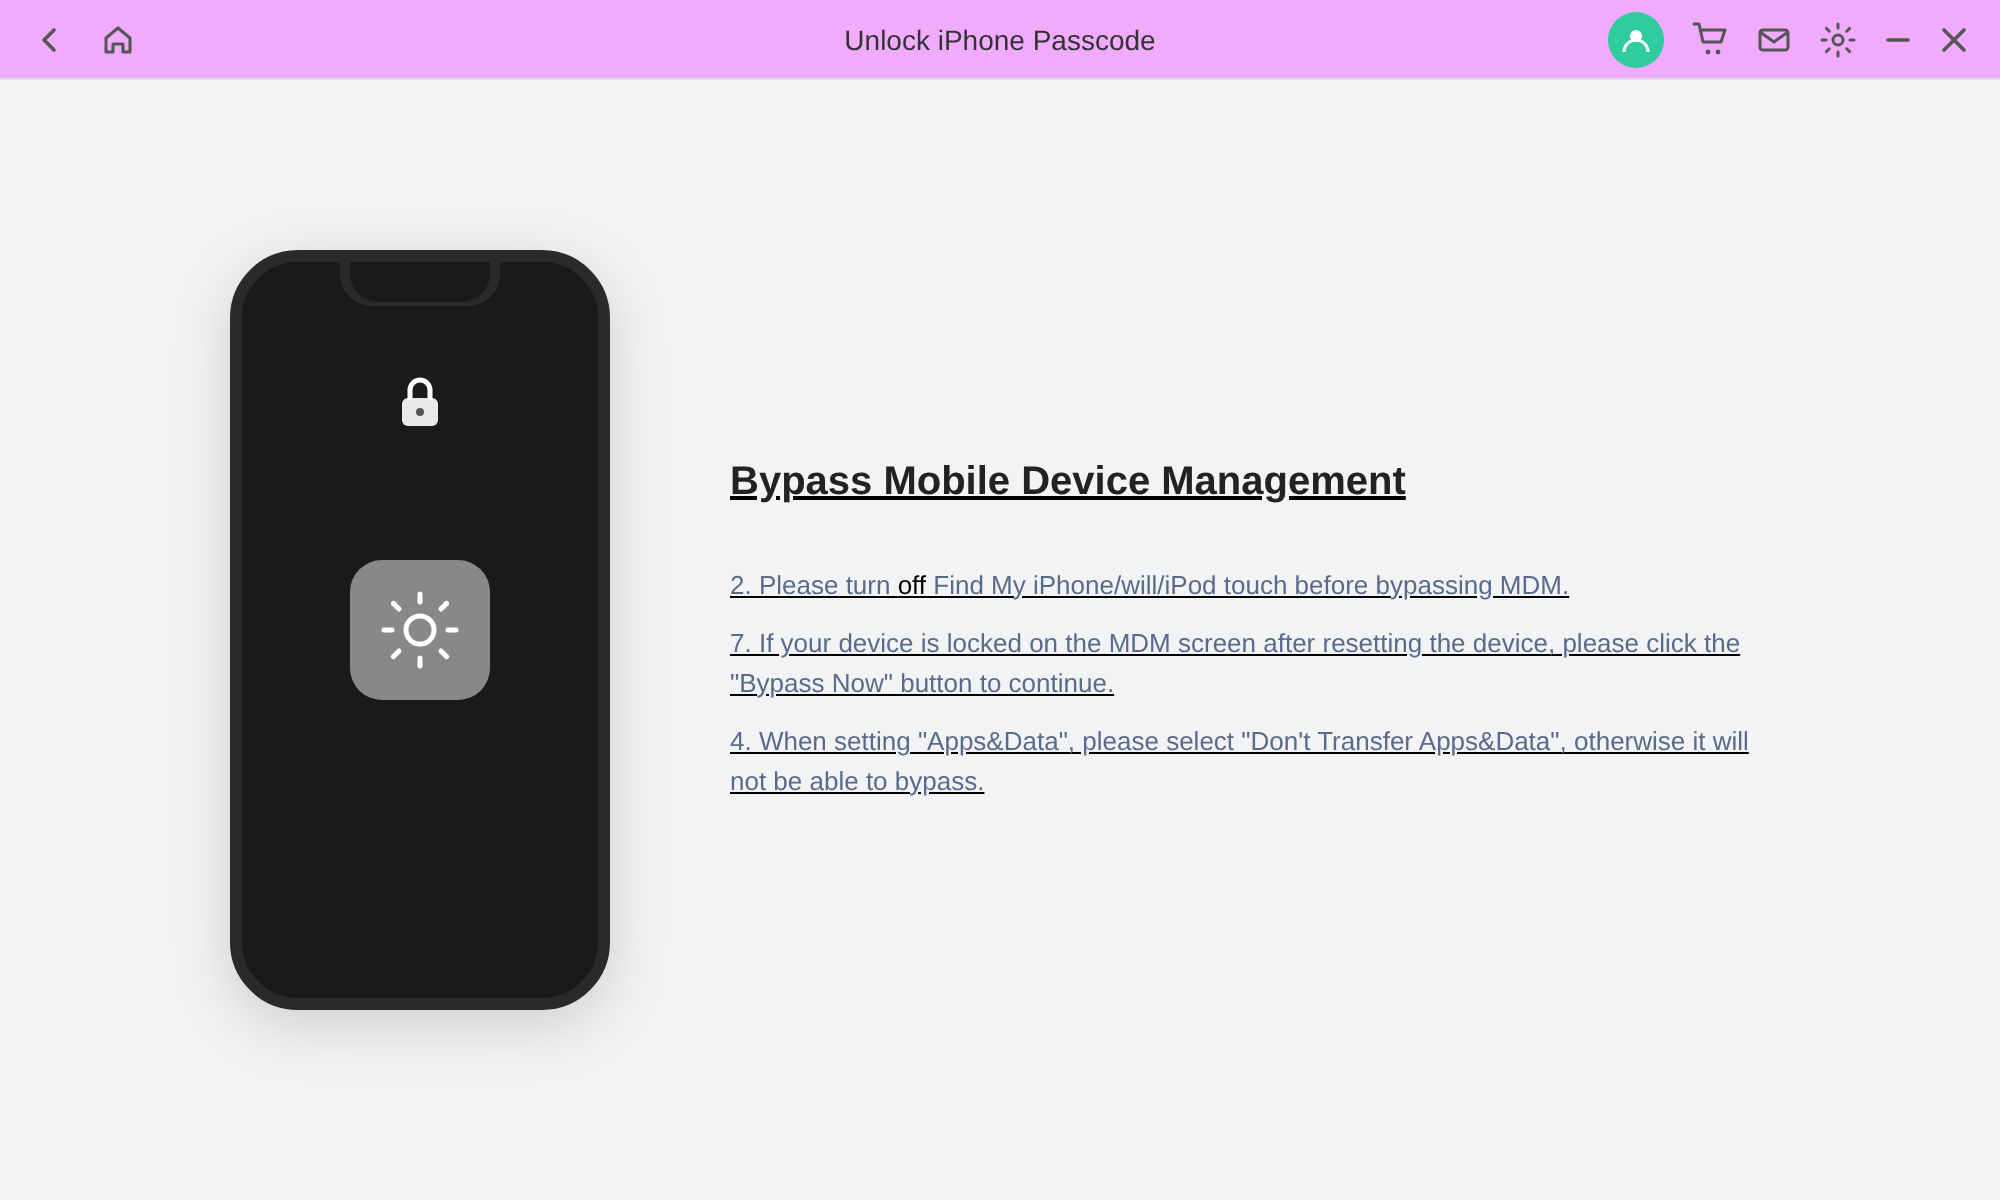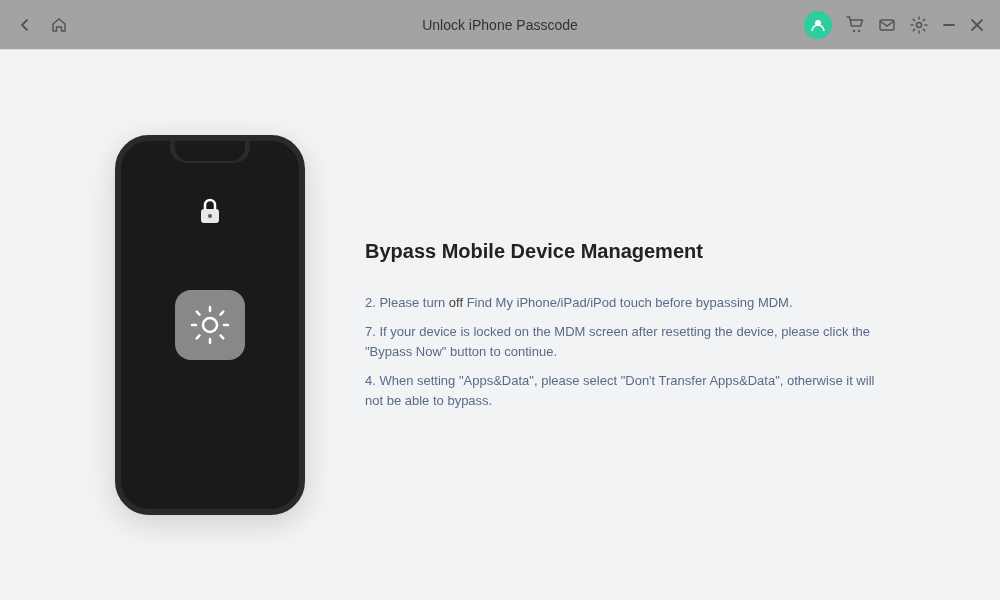--- a/index.html
+++ b/index.html
@@ -9,22 +9,22 @@
       background: #f2f3f5;
       font-family: -apple-system, BlinkMacSystemFont, 'Segoe UI', sans-serif;
       overflow: hidden;
       user-select: none;
     }
 
     
     .titlebar {
       display: flex;
       align-items: center;
-      height: 50px;
-      background: #a3a3a3;
+      height: 40px;
+      background: #f0abfc;
       padding: 0 16px;
       border-bottom: 1px solid #e0e0e0;
       position: relative;
     }
     .titlebar-left {
       display: flex;
       align-items: center;
       gap: 16px;
     }
     .titlebar-title {
@@ -63,20 +63,21 @@
     }
 
     
     .main {
       display: flex;
       align-items: center;
       justify-content: center;
       height: calc(600px - 50px);
       padding: 20px 40px;
       gap: 60px;
+      text-decoration: underline;
     }
 
     
     .phone-mockup {
       width: 190px;
       height: 380px;
       background: #1a1a1a;
       border-radius: 34px;
       border: 6px solid #2a2a2a;
       position: relative;
@@ -160,21 +161,21 @@
       display: flex;
       flex-direction: column;
       gap: 10px;
     }
     .warning-item {
       font-size: 13px;
       line-height: 1.5;
       color: #5a6a8a;
     }
     .warning-item .highlight {
-      color: #404040;
+      color: #000000;
     }
   </style>
 </head>
 <body>
 
 <div class="titlebar">
   <div class="titlebar-left">
     <span class="title-icon">
       <svg width="18" height="18" viewBox="0 0 18 18" fill="none">
         <path d="M11 4L6 9L11 14" stroke="#555" stroke-width="1.8" stroke-linecap="round" stroke-linejoin="round"></path>
@@ -248,21 +249,21 @@
     </div>
   </div>
 
   <div class="right-content">
     <div class="page-title">Bypass Mobile Device Management</div>
 
 
 
     <ul class="warning-list">
       <li class="warning-item">
-        <span>2. Please turn </span><span class="highlight">off</span><span> Find My iPhone/iPad/iPod touch before bypassing MDM.</span>
+        <span>2. Please turn </span><span class="highlight">off</span><span> Find My iPhone/will/iPod touch before bypassing MDM.</span>
       </li>
       <li class="warning-item">
         <span>7. If your device is locked on the MDM screen after resetting the device, please click the "Bypass Now" button to continue.</span>
       </li>
       <li class="warning-item">
         <span>4. When setting "Apps&amp;Data", please select "Don't Transfer Apps&amp;Data", otherwise it will not be able to bypass.</span>
       </li>
     </ul>
   </div>
 </div>

